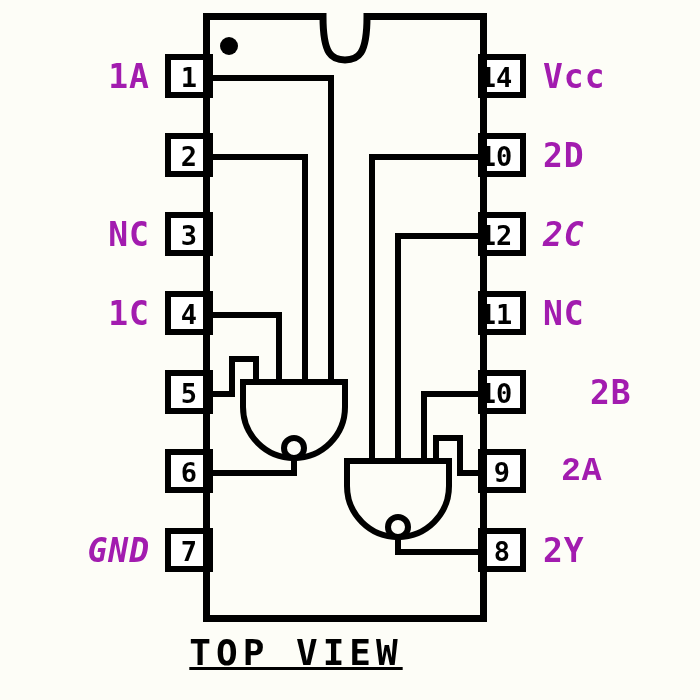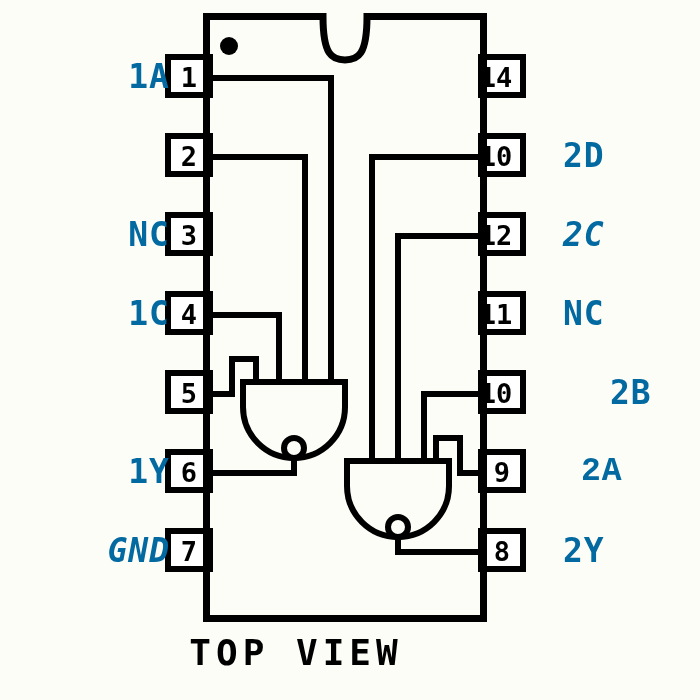--- a/index.html
+++ b/index.html
@@ -10,25 +10,24 @@
     font-family:"DejaVu Sans Mono","Liberation Mono",monospace;
     overflow:hidden;
   }
   #stage{position:relative;width:700px;height:700px;}
   #svgroot{position:absolute;left:0;top:0;}
   .lbl{
     position:absolute;
     font-family:"DejaVu Sans Mono","Liberation Mono",monospace;
     font-size:33px;
     font-weight:700;
-    color:#0369a1;
+    color:#a21caf;
     letter-spacing:1px;
     line-height:1;
     white-space:pre;
-    padding-left:20px;
   }
   .lbl-left{text-align:right;}
   .lbl-right{text-align:left;}
   .pinnum{
     position:absolute;
     font-family:"DejaVu Sans Mono","Liberation Mono",monospace;
     font-size:27px;
     font-weight:700;
     color:#000;
     line-height:1;
@@ -126,23 +125,23 @@
 
       <path d="M 483 473 L 460 473 L 460 438 L 436 438 L 436 461"></path>
 
       <path d="M 398 537 L 398 552 L 483 552"></path>
     </g>
   </svg>
 
   <div class="lbl lbl-left" style="left:0px;width:150px;top:60px;">1A</div>
   <div class="lbl lbl-left" style="left:0px;width:150px;top:218px;">NC</div>
   <div class="lbl lbl-left" style="left:0px;width:150px;top:297px;">1C</div>
-  <div class="lbl lbl-left" style="left:0px;width:150px;top:455px;">1Y</div>
   <div class="lbl lbl-left" style="left:0px;width:150px;top:534px;font-style:italic;">GND</div>
 
+  <div class="lbl lbl-right" style="left:543px;width:155px;top:60px;">Vcc</div>
   <div class="lbl lbl-right" style="left:543px;width:155px;top:139px;">2D</div>
   <div class="lbl lbl-right" style="left:543px;width:155px;top:218px;font-style:italic;">2C</div>
   <div class="lbl lbl-right" style="left:543px;width:155px;top:297px;">NC</div>
   <div class="lbl lbl-right" style="left:543px;width:155px;top:376px;margin-left:47px;">2B</div>
   <div class="lbl lbl-right" style="left:561px;width:155px;top:455px;font-family:Liberation Mono, monospace;">2A</div>
   <div class="lbl lbl-right" style="left:543px;width:155px;top:534px;">2Y</div>
 
   <div class="pinnum" style="left:168px;width:42px;top:64px;">1</div>
   <div class="pinnum" style="left:168px;width:42px;top:143px;">2</div>
   <div class="pinnum" style="left:168px;width:42px;top:222px;">3</div>
@@ -152,15 +151,15 @@
   <div class="pinnum" style="left:168px;width:42px;top:538px;">7</div>
 
   <div class="pinnum" style="left:473px;width:46px;top:64px;">14</div>
   <div class="pinnum" style="left:473px;width:46px;top:143px;">10</div>
   <div class="pinnum" style="left:473px;width:46px;top:222px;">12</div>
   <div class="pinnum" style="left:473px;width:46px;top:301px;">11</div>
   <div class="pinnum" style="left:473px;width:46px;top:380px;">10</div>
   <div class="pinnum" style="left:481px;width:42px;top:459px;">9</div>
   <div class="pinnum" style="left:481px;width:42px;top:538px;">8</div>
 
-  <div class="caption" style="left:0px;width:592px;top:632px;text-align:center;">TOP VIEW</div>
+  <div class="caption" style="left:0px;width:592px;top:632px;text-align:center;text-decoration:underline;">TOP VIEW</div>
 
 </div>
 
 </body></html>

